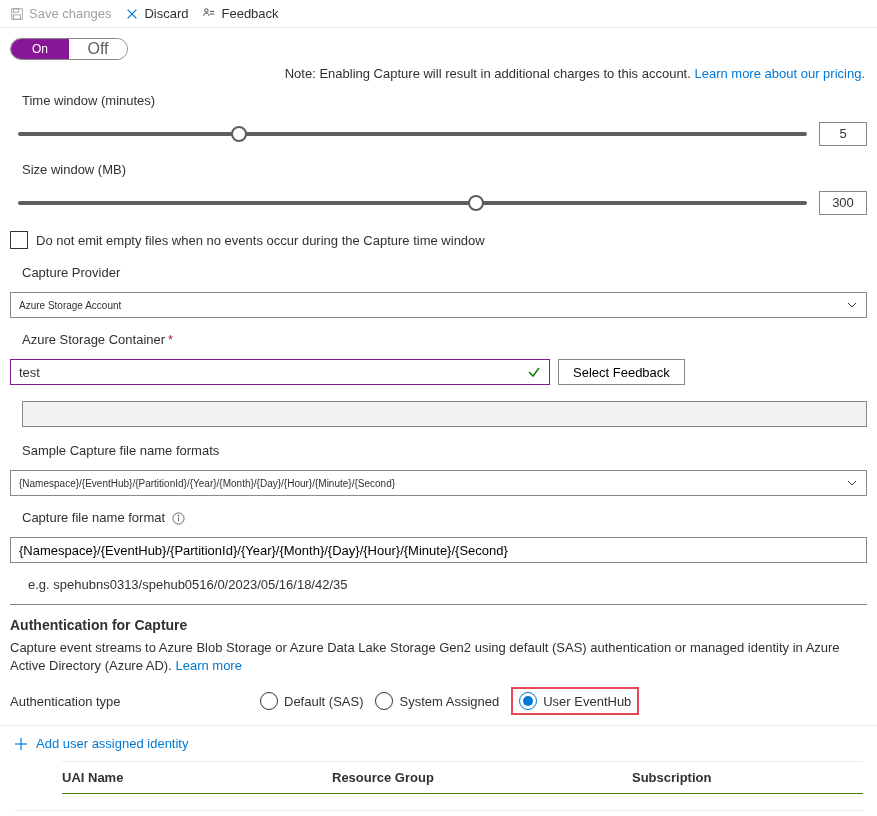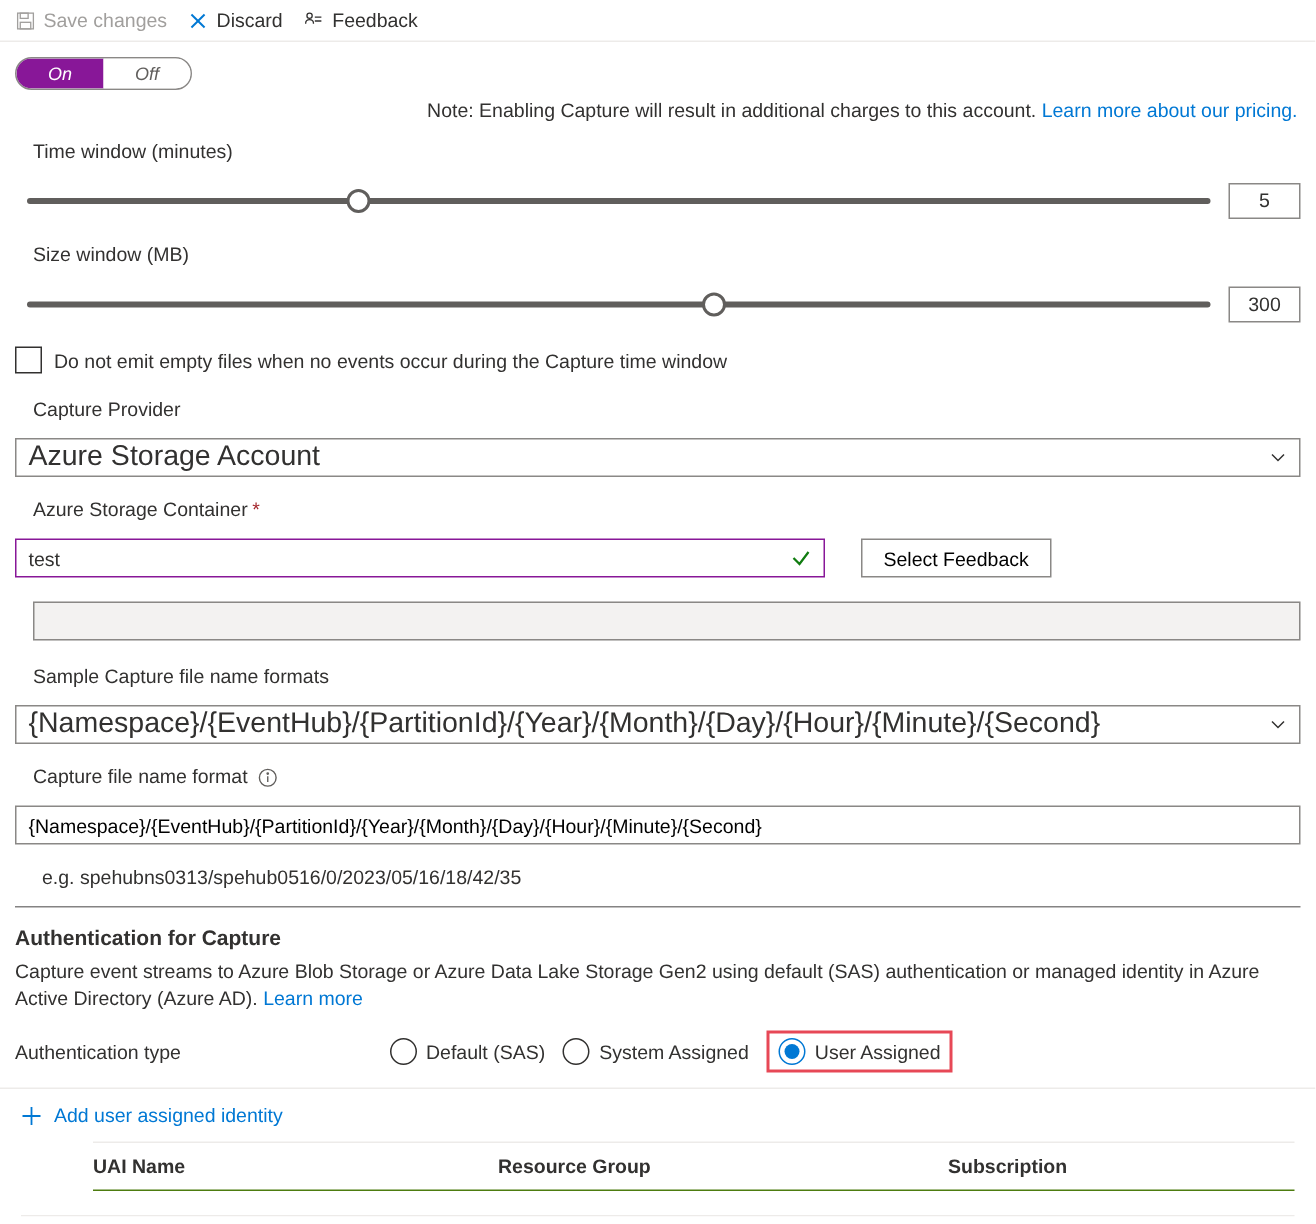--- a/index.html
+++ b/index.html
@@ -22,27 +22,27 @@
       display: flex;
       align-items: center;
       gap: 5px;
       font-size: 13px;
       color: #323130;
       cursor: pointer;
     }
     .tb-item.disabled { color: #a19f9d; cursor: default; }
     .tb-icon { width: 14px; height: 14px; flex-shrink:0; }
 
-    .toggle-row { padding: 10px 10px 4px 10px; display:flex; align-items:flex-start;font-style:italic; }
+    .toggle-row { padding: 10px 10px 4px 10px; display:flex; align-items:flex-start; }
     .toggle {
       width: 118px; height: 22px; border: 1px solid #8a8886; border-radius: 11px;
       display: flex; overflow: hidden; cursor: pointer; background:#fff;
     }
     .on-segment { background:#881798; color:#fff; flex:1; display:flex; align-items:center; justify-content:center; font-size:12px; }
-    .off-segment { background:#fff; color:#605e5c; flex:1; display:flex; align-items:center; justify-content:center; font-size:12px; }
+    .off-segment { background:#fff; color:#605e5c; flex:1; display:flex; align-items:center; justify-content:center; font-size:16px; }
 
     .note-row { text-align:right; padding: 2px 12px 6px 12px; font-size:13px; color:#323130; }
     .note-row a { color:#0078d4; text-decoration:none; }
 
     .section { padding: 6px 10px 4px 10px; margin-left: 12px; }
     .field-label { font-size:13px; color:#323130; margin-bottom:6px; display:block; }
     .required-star { color:#a4262c; margin-left:3px; }
 
     .slider-row { display:flex; align-items:center; gap:12px; padding: 4px 10px 10px 18px; }
     .slider-track { flex:1; height:4px; background:#605e5c; border-radius:2px; position:relative; }
@@ -55,25 +55,25 @@
       font-size:13px; line-height:22px;
     }
 
     .checkbox-row { display:flex; align-items:center; gap:8px; padding:6px 10px 10px 10px; }
     .cb { width:18px; height:18px; border:1px solid #323130; cursor:pointer; }
 
     .select-row { padding:2px 10px 8px 10px; }
     .select {
       width:100%; height:26px; border:1px solid #8a8886; padding:0 8px;
       display:flex; align-items:center; justify-content:space-between;
-      font-size:19px; cursor:pointer;
+      font-size:10px; cursor:pointer;
     }
     .chev { width:12px; height:12px; }
 
-    .dual-row { display:flex; align-items:center; gap:24px; padding:2px 10px 8px 10px; }
+    .dual-row { display:flex; align-items:center; gap:8px; padding:2px 10px 8px 10px; }
     .container-input {
       flex:0 0 540px; height:26px; border:1px solid #881798; padding:0 8px;
       display:flex; align-items:center; justify-content:space-between; font-size:13px;
     }
     .select-container-btn {
       height:26px; border:1px solid #8a8886; padding:0 14px; background:#fff;
       font-size:13px; cursor:pointer;
     }
 
     .readonly-input {
@@ -255,21 +255,21 @@
     <div class="radio-opt">
       <div class="radio"></div>
       <span>Default (SAS)</span>
     </div>
     <div class="radio-opt">
       <div class="radio"></div>
       <span>System Assigned</span>
     </div>
     <div class="radio-opt radio-highlight">
       <div class="radio sel"></div>
-      <span>User Assigned</span>
+      <span>User EventHub</span>
     </div>
   </div>
 </div>
 
 <hr class="thin-sep">
 
 <div class="add-row">
   <svg class="plus-icon" viewBox="0 0 14 14" stroke="#0078d4" stroke-width="1.2">
       <line x1="7" y1="1" x2="7" y2="13"></line>
       <line x1="1" y1="7" x2="13" y2="7"></line>

